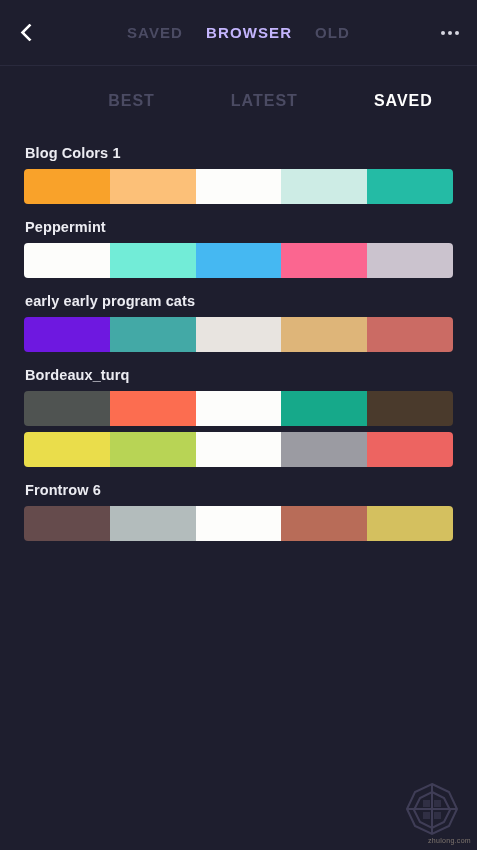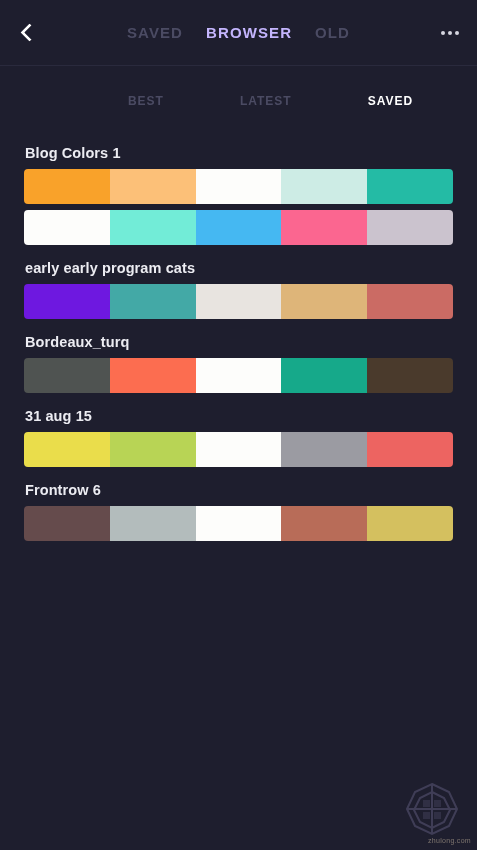--- a/index.html
+++ b/index.html
@@ -62,21 +62,21 @@
   
   .subtabs{
     height:70px;
     display:flex;
     align-items:center;
     justify-content:center;
     gap:32px;
     padding-left:20px;
   }
   .subtab{
-    font-size:12px;
+    font-size:16px;
     letter-spacing:1px;
     font-weight:bold;
     color:#4b4b63;
     margin-left:44px;
   }
   .subtab.active{ color:#ffffff; }
 
   
   .list{
     padding:0 24px;
@@ -147,20 +147,21 @@
       <div class="palette-title">Blog Colors 1</div>
       <div class="swatches">
         <div class="swatch" style="background: rgb(249, 162, 42);"></div>
         <div class="swatch" style="background: rgb(252, 192, 120);"></div>
         <div class="swatch" style="background: rgb(253, 253, 251);"></div>
         <div class="swatch" style="background: rgb(205, 236, 229);"></div>
         <div class="swatch" style="background: rgb(36, 187, 165);"></div>
       </div>
     </div>
     <div class="palette">
+      <div class="palette-title">Peppermint</div>
       <div class="swatches">
         <div class="swatch" style="background: rgb(253, 253, 251);"></div>
         <div class="swatch" style="background: rgb(114, 236, 215);"></div>
         <div class="swatch" style="background: rgb(69, 184, 242);"></div>
         <div class="swatch" style="background: rgb(251, 102, 144);"></div>
         <div class="swatch" style="background: rgb(203, 195, 206);"></div>
       </div>
     </div>
     <div class="palette">
       <div class="palette-title">early early program cats</div>
@@ -176,21 +177,20 @@
       <div class="palette-title">Bordeaux_turq</div>
       <div class="swatches">
         <div class="swatch" style="background: rgb(79, 83, 81);"></div>
         <div class="swatch" style="background: rgb(252, 109, 80);"></div>
         <div class="swatch" style="background: rgb(253, 253, 251);"></div>
         <div class="swatch" style="background: rgb(22, 169, 138);"></div>
         <div class="swatch" style="background: rgb(74, 58, 44);"></div>
       </div>
     </div>
     <div class="palette">
-      <div class="palette-title">31 aug 15</div>
       <div class="swatches">
         <div class="swatch" style="background: rgb(234, 221, 75);"></div>
         <div class="swatch" style="background: rgb(184, 212, 85);"></div>
         <div class="swatch" style="background: rgb(253, 253, 251);"></div>
         <div class="swatch" style="background: rgb(155, 155, 162);"></div>
         <div class="swatch" style="background: rgb(237, 100, 97);"></div>
       </div>
     </div>
     <div class="palette">
       <div class="palette-title">Frontrow 6</div>

